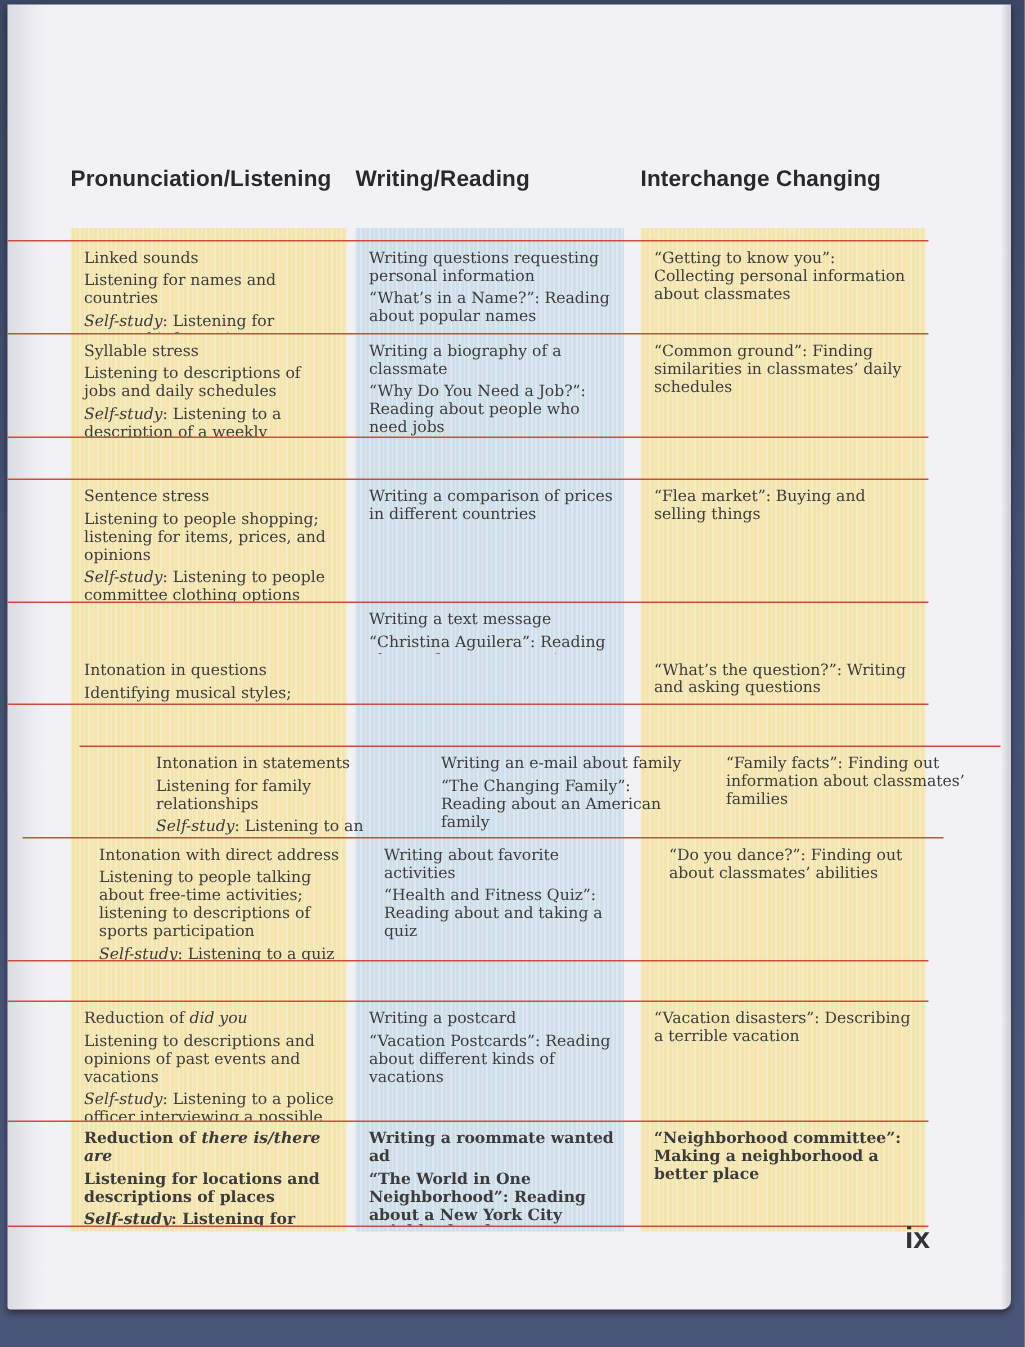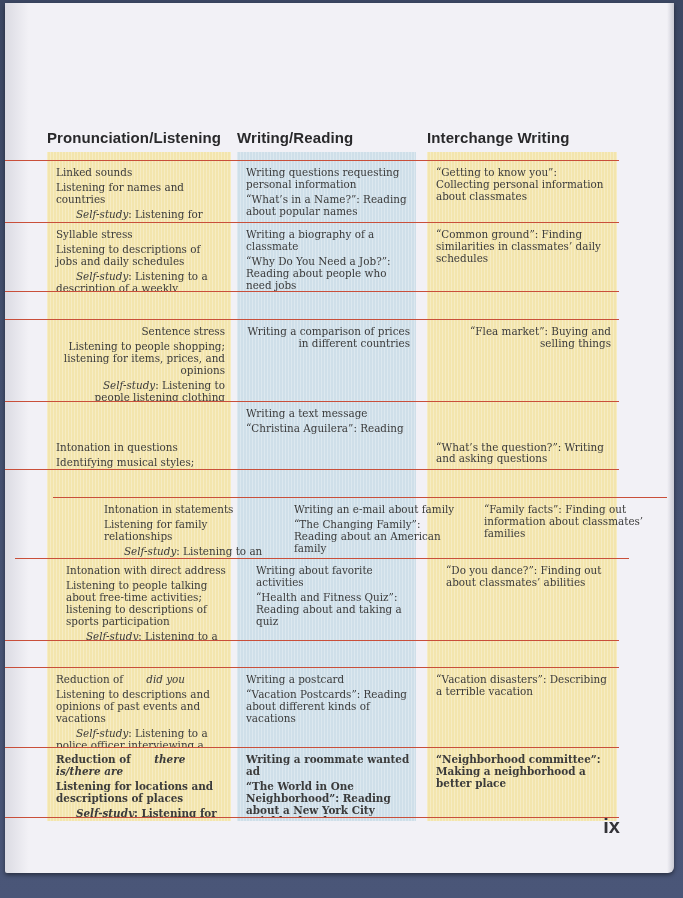--- a/index.html
+++ b/index.html
@@ -11,55 +11,55 @@
        font-family:"Liberation Sans", sans-serif;}
   .frame{position:absolute;inset:0;background:linear-gradient(180deg,#3c4763 0%,var(--navy) 40%,#4a5678 100%);}
   .page{position:absolute;left:5px;top:3px;right:9px;bottom:25px;background:var(--page-bg);
         border-radius:0 0 6px 2px;box-shadow:0 2px 4px rgba(0,0,0,.45);}
   
   .page::before{content:"";position:absolute;left:0;top:0;bottom:0;width:24px;
         background:linear-gradient(90deg,rgba(80,85,110,.14),rgba(80,85,110,0));pointer-events:none;}
   .page::after{content:"";position:absolute;right:0;top:0;bottom:0;width:7px;
         background:linear-gradient(270deg,rgba(60,65,90,.22),rgba(60,65,90,0));pointer-events:none;}
 
-  .headers{position:absolute;left:0;top:126px;right:0;height:22px;}
+  .headers{position:absolute;left:0;top:108px;right:0;height:22px;}
   .hdr{position:absolute;top:0;font-weight:700;font-size:15px;letter-spacing:.1px;color:var(--header-text);white-space:nowrap;}
   .hdr.h1{left:42px;} .hdr.h2{left:232px;} .hdr.h3{left:422px;}
 
   .table-area{position:absolute;left:0;top:149px;width:614px;height:669px;}
   .colbg{position:absolute;top:0;bottom:0;
         background-image:repeating-linear-gradient(90deg,rgba(255,255,255,.28) 0 1px,rgba(0,0,0,0) 1px 3px);}
   .colbg1{left:42px;width:184px;background-color:var(--col-yellow);}
   .colbg2{left:232px;width:179px;background-color:var(--col-blue);}
   .colbg3{left:422px;width:190px;background-color:var(--col-yellow);}
 
   #rows{position:absolute;left:0;top:0;right:0;}
   .row{box-sizing:border-box;width:100%;}
   .row.content,.row.gap{border-top:1.5px solid var(--red);}
   .row.spacer{border:none;}
   .row.last{border-bottom:1.5px solid var(--red);}
   .row.content{display:grid;grid-template-columns:42px 184px 6px 179px 11px 190px;}
   .cell{overflow:hidden;padding:6px 6px 0 9px;box-sizing:border-box;}
   .cell.c1{grid-column:2;} .cell.c2{grid-column:4;} .cell.c3{grid-column:6;}
   .cell p{margin:0 0 3.5px 0;font-family:"DejaVu Serif", serif;font-size:10.4px;
           line-height:11.8px;color:var(--text);}
-  .it{font-style:italic;padding-left:20px;}
+  .it{font-style:italic;}
 
   .pageno{position:absolute;right:54px;bottom:35px;font-weight:700;font-size:20px;color:#333338;}
 </style>
 </head>
 <body>
 
 <div class="frame">
   <div class="page">
 
     <div class="headers">
       <div class="hdr h1">Pronunciation/Listening</div>
       <div class="hdr h2">Writing/Reading</div>
-      <div class="hdr h3">Interchange Writing</div>
+      <div class="hdr h3">Interchange Changing</div>
     </div>
 
     <div class="table-area">
       <div class="colbg colbg1"></div>
       <div class="colbg colbg2"></div>
       <div class="colbg colbg3"></div>
       <div id="rows">
           <div class="row spacer" style="height: 8px;"></div>
           <div class="row content" style="height: 62px;">
             <div class="cell c1">
@@ -83,25 +83,25 @@
             </div>
             <div class="cell c2">
               <p><span>Writing a biography of a classmate</span></p>
               <p><span>“Why Do You Need a Job?”: Reading about people who need jobs</span></p>
             </div>
             <div class="cell c3">
               <p><span>“Common ground”: Finding similarities in classmates’ daily schedules</span></p>
             </div>
           </div>
           <div class="row gap" style="height: 28px;"></div>
-          <div class="row content" style="height: 82px; text-align: right;">
+          <div class="row content" style="height: 82px;">
             <div class="cell c1">
               <p><span>Sentence stress</span></p>
               <p><span>Listening to people shopping; listening for items, prices, and opinions</span></p>
-              <p><span class="it">Self-study</span><span>: Listening to people listening clothing options</span></p>
+              <p><span class="it">Self-study</span><span>: Listening to people committee clothing options</span></p>
             </div>
             <div class="cell c2">
               <p><span>Writing a comparison of prices in different countries</span></p>
             </div>
             <div class="cell c3">
               <p><span>“Flea market”: Buying and selling things</span></p>
             </div>
           </div>
           <div class="row content" style="height: 68px;">
             <div class="cell c2">

